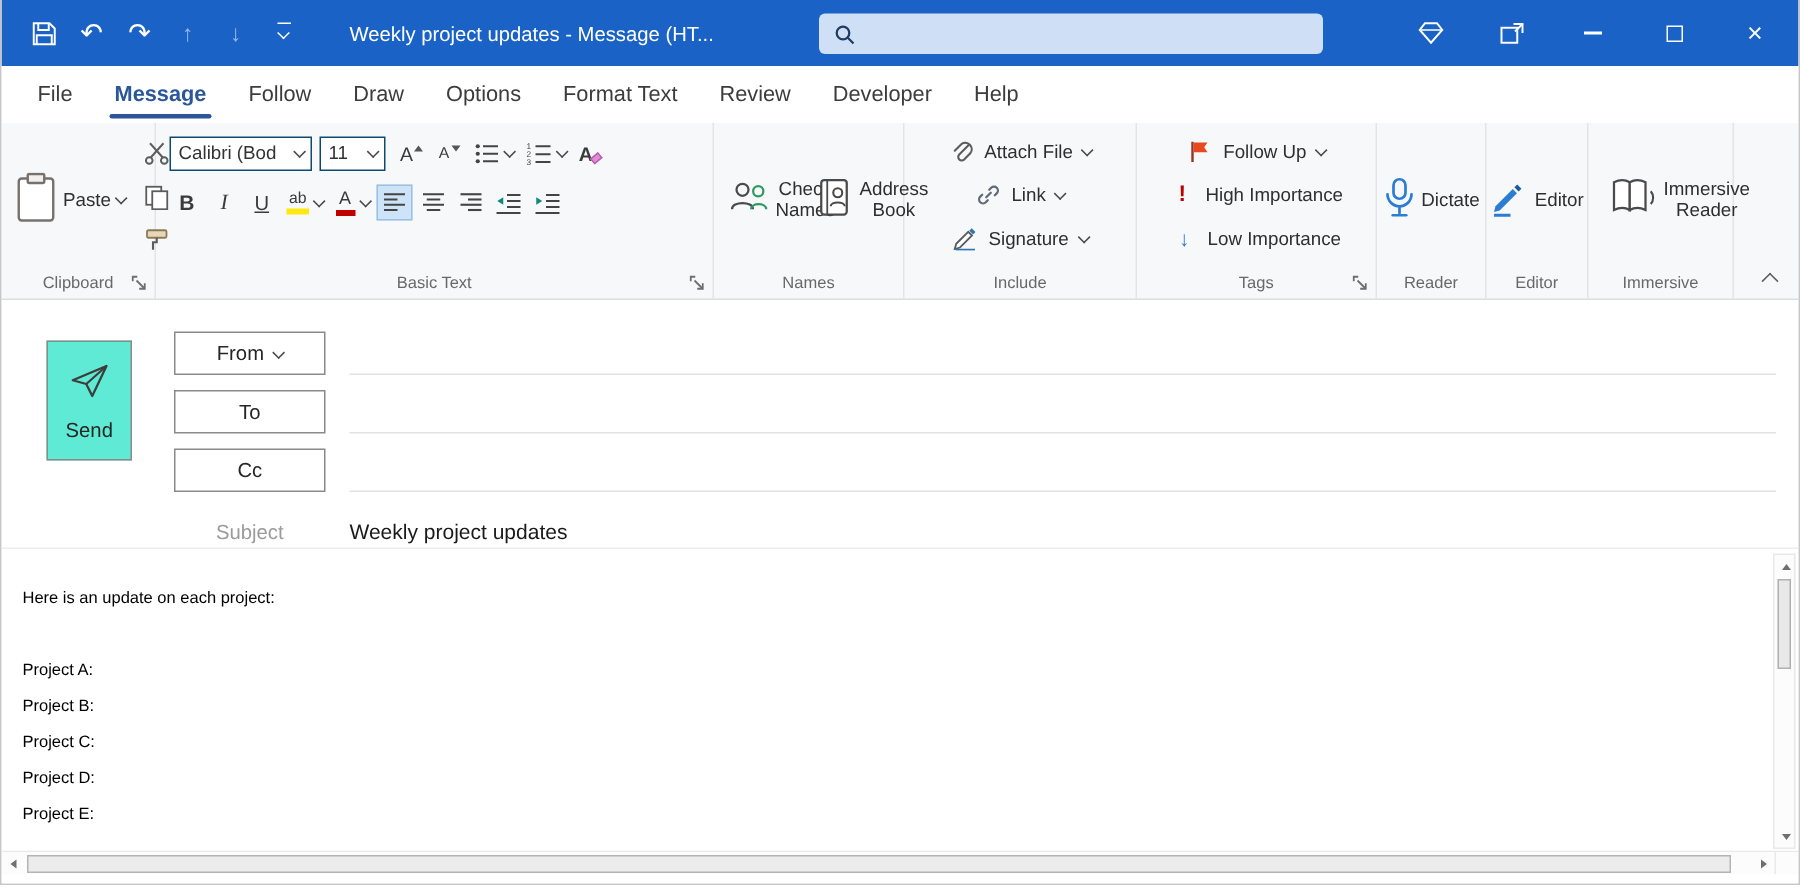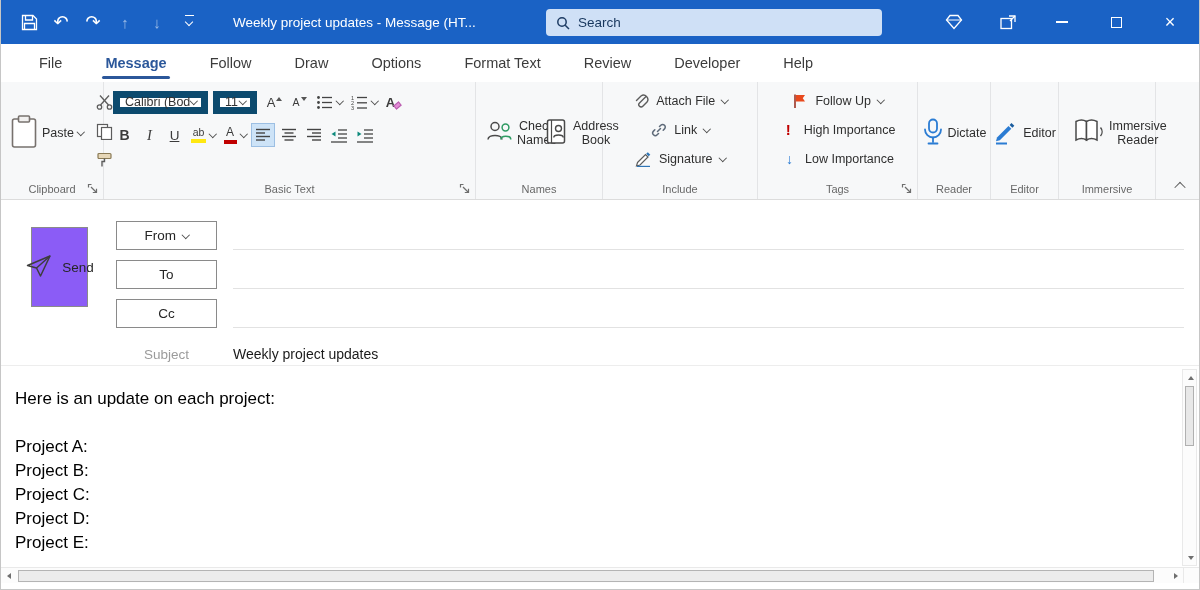--- a/index.html
+++ b/index.html
@@ -25,21 +25,21 @@
   .tb-search input { border:none; background:transparent; outline:none; width:100%;
                      font-size:13.5px; color:#17365d; font-family:inherit; }
   .tb-search input::placeholder { color:#17365d; opacity:1; }
   .tb-right { margin-left:auto; display:flex; align-items:center; padding-right:2px; }
   .tb-right .tb-ic { width:54px; height:44px; }
   .min-glyph { width:12px; height:1.6px; background:#fff; display:block; }
   .max-glyph { width:11px; height:11px; border:1.4px solid #fff; display:block; }
   .close-glyph { font-size:21px; font-weight:400; }
 
   
-  .menubar { flex:0 0 38px; display:flex; align-items:stretch; background:#fff; padding-left:24px;gap:15px; }
+  .menubar { flex:0 0 38px; display:flex; align-items:stretch; background:#fff; padding-left:10px; }
   .tab { display:flex; align-items:center; padding:0 14px; font-size:14.5px; color:#3c3c3c; position:relative; cursor:default; }
   .tab.active { color:#2b579a; font-weight:700; }
   .tab.active::after { content:""; position:absolute; left:11px; right:11px; bottom:3px; height:3.5px;
                        background:#2b579a; border-radius:2px; }
 
   
   .ribbon { flex:0 0 118px; background:#f7f8f9; border-bottom:1px solid #dcdcdc; display:flex; position:relative; }
   .rgroup { display:flex; flex-direction:column; border-right:1px solid #e3e4e6; }
   .rg-body { flex:1; padding:6px 5px 0; display:flex; }
   .rg-label { height:21px; display:flex; align-items:center; justify-content:center;
@@ -53,21 +53,21 @@
   .mini-col { display:flex; flex-direction:column; gap:7px; padding:3px 2px 0; }
   .minibtn { width:24px; height:22px; display:flex; align-items:center; justify-content:center; cursor:default; }
 
   .chev { display:inline-block; width:5.5px; height:5.5px; border-right:1.3px solid #4a4a4a;
           border-bottom:1.3px solid #4a4a4a; transform:rotate(45deg); flex:0 0 auto; margin-top:-2px; }
 
   
   .g-basictext { width:372px; }
   .bt-rows { display:flex; flex-direction:column; gap:9px; padding:2px 0 0 4px; width:100%; }
   .bt-row { display:flex; align-items:center; gap:2px; }
-  .combo { height:23px; background:#fff; border:7px solid #0c4a6e; display:flex; align-items:center;
+  .combo { height:23px; background:#fff; border:1px solid #0c4a6e; display:flex; align-items:center;
            justify-content:space-between; padding:0 5px; font-size:12.5px; color:#333; cursor:default; }
   .fontname { width:95px; }
   .fontsize { width:44px; margin-left:3px; margin-right:4px; }
   .icobtn { height:24px; min-width:23px; padding:0 3px; display:flex; align-items:center;
             justify-content:center; color:#444; cursor:default; }
   .icobtn.selected { background:#cde3f7; border:1px solid #9cbfe3; }
   .ga { font-size:13px; color:#3b3b3b; }
   .sa { font-size:10.5px; color:#3b3b3b; }
   .tri-u { width:0; height:0; border-left:3px solid transparent; border-right:3px solid transparent;
            border-bottom:4px solid #555; margin:0 0 7px 1px; }
@@ -94,35 +94,35 @@
   .imp-low { color:#2b7cd3; font-weight:700; font-size:14px; }
 
   .collapse-btn { position:absolute; right:10px; bottom:5px; width:18px; height:16px;
                   display:flex; align-items:center; justify-content:center; cursor:default; }
   .collapse-btn::after { content:""; width:7px; height:7px; border-left:1.4px solid #5d5d5d;
                          border-top:1.4px solid #5d5d5d; transform:rotate(45deg) translate(1px,1px); }
   .rgroup-spacer { flex:1; }
 
   
   .compose { flex:0 0 166px; position:relative; background:#fff; border-bottom:1px solid #ededed; }
-  .send-btn { position:absolute; left:30px; top:27px; width:57px; height:80px; background:#8b5cf6;
-              border:1px solid #8a8a8a; display:flex; align-items:center;
+  .send-btn { position:absolute; left:30px; top:27px; width:57px; height:80px; background:#5eead4;
+              border:1px solid #8a8a8a; display:flex; flex-direction:column; align-items:center;
               justify-content:center; gap:9px; font-size:13.5px; color:#262626; font-family:inherit; cursor:default; }
   .fields { position:absolute; left:115px; top:21px; right:15px; }
   .f-row { display:flex; align-items:stretch; height:29px; margin-bottom:10px; }
   .f-btn { width:101px; background:#fff; border:1px solid #8a8a8a; display:flex; align-items:center;
            justify-content:center; gap:7px; font-size:13.5px; color:#262626; font-family:inherit; cursor:default; }
   .f-line { flex:1; margin-left:16px; border-bottom:1px solid #e2e2e2; }
   .subject-row { display:flex; align-items:center; margin-top:13px; height:26px; }
   .subject-label { width:101px; text-align:center; color:#9b9b9b; font-size:13.5px; }
   .subject-value { margin-left:16px; font-size:14px; color:#1a1a1a; }
 
   
   .body-area { flex:1; position:relative; background:#fff; }
-  .body-text { padding:21px 40px 0 14px; font-size:17px; line-height:24px; color:#000; }
+  .body-text { padding:21px 40px 0 14px; font-size:11px; line-height:24px; color:#000; }
   .body-line { min-height:24px; white-space:pre-wrap; }
 
   .vscroll { position:absolute; top:3px; right:2px; bottom:1px; width:15px; display:flex;
              flex-direction:column; background:#fcfcfc; border:1px solid #e9e9e9; }
   .sbtn { height:15px; min-width:15px; display:flex; align-items:center; justify-content:center; cursor:default; }
   .sbtn.bottom { margin-top:auto; }
   .vthumb { height:60px; margin:1px 2px; background:#e8e8e8; border:1px solid #b0b0b0; }
 
   .hscroll { flex:0 0 16px; display:flex; align-items:stretch; background:#fcfcfc; border-top:1px solid #e9e9e9; }
   .hscroll .sbtn { height:auto; }
@@ -161,21 +161,20 @@
         </span>
     </div>
     <div class="tb-title">Weekly project updates  -  Message (HT...</div>
     <div class="tb-search">
       <span style="display:flex">
         <svg width="14" height="14" viewBox="0 0 14 14" fill="none" stroke="#1e3c64" stroke-width="1.5">
           <circle cx="6" cy="6" r="4.2"></circle>
             <path d="M9.2 9.2 L13 13"></path>
         </svg>
       </span>
-      <input placeholder="Search" style="">
     </div>
     <div class="tb-right">
       <span class="tb-ic">
         <svg width="18" height="16" viewBox="0 0 18 16" fill="none" stroke="#fff" stroke-width="1.3">
           <path d="M5 1.5 h8 l3.5 4.5 -7.5 8.5 -7.5 -8.5 z"></path>
             <path d="M1.5 6 h15" stroke-width="1"></path>
         </svg>
       </span>
       <span class="tb-ic">
         <svg width="16" height="15" viewBox="0 0 16 15" fill="none" stroke="#fff" stroke-width="1.3">

